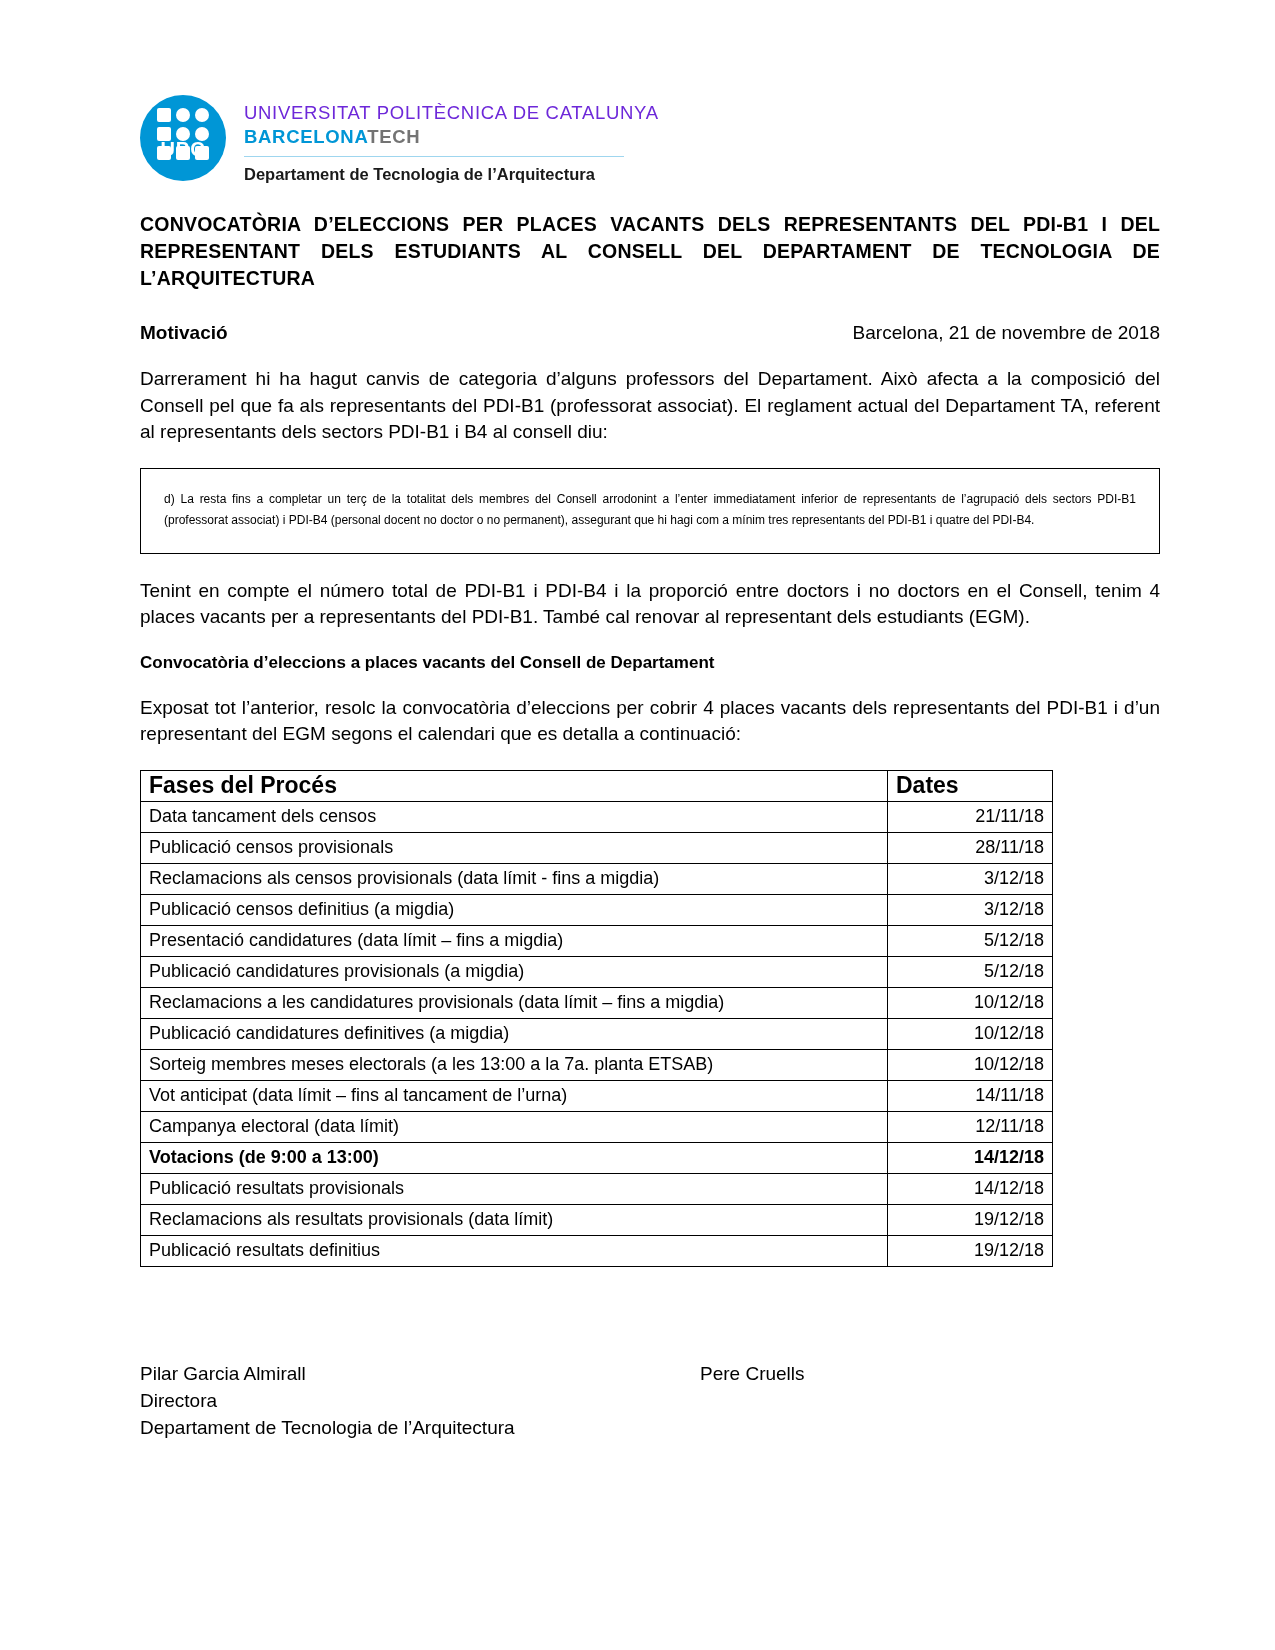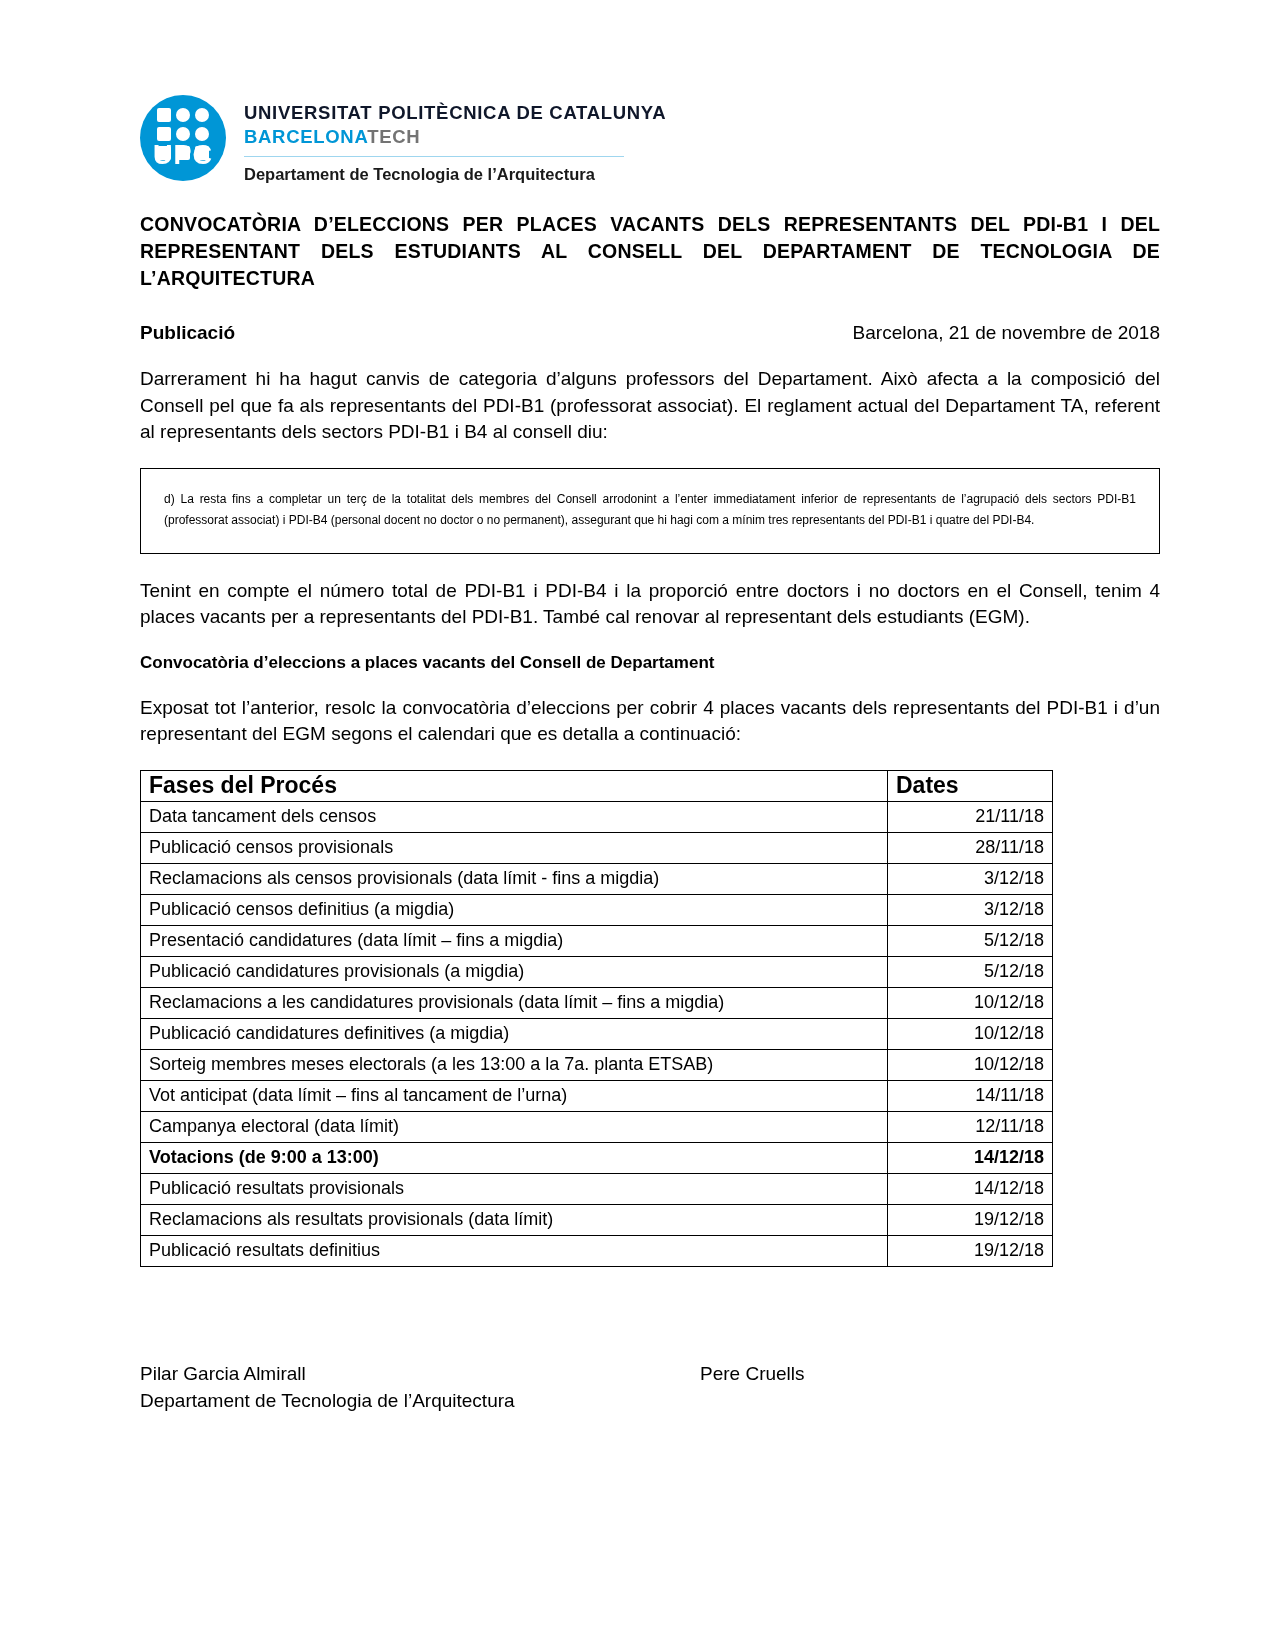--- a/index.html
+++ b/index.html
@@ -55,35 +55,35 @@
   .upc-dots i {
     display: block;
     width: 14px;
     height: 14px;
     border-radius: 50%;
     background: #ffffff;
   }
   .upc-dots i.sq { border-radius: 2px; }
   .upc-text {
     position: absolute;
-    left: 0; top: 46px;
+    left: 0; top: 40px;
     width: 86px;
     text-align: center;
     color: #ffffff;
     font-weight: bold;
-    font-size: 27px;
+    font-size: 20px;
     letter-spacing: 1px;
     line-height: 28px;
   }
   .header-titles {
     padding-top: 6px;
   }
   .h-line1 {
-    color: #0f172a;
-    font-weight: bold;
+    color: #6d28d9;
+    font-weight: normal;
     font-size: 18.5px;
     letter-spacing: 0.7px;
     line-height: 24px;
   }
   .h-line2 {
     font-size: 18.5px;
     font-weight: bold;
     letter-spacing: 0.7px;
     line-height: 24px;
     color: #0096d6;
@@ -216,21 +216,21 @@
       <div class="h-line1">UNIVERSITAT POLITÈCNICA DE CATALUNYA</div>
       <div class="h-line2"><span>BARCELONA</span><span class="tech">TECH</span></div>
       <hr class="h-rule">
       <div class="h-line3">Departament de Tecnologia de l’Arquitectura</div>
     </div>
   </div>
 
   <div class="doc-title">CONVOCATÒRIA D’ELECCIONS PER PLACES VACANTS DELS REPRESENTANTS DEL PDI-B1 I DEL REPRESENTANT DELS ESTUDIANTS AL CONSELL DEL DEPARTAMENT DE TECNOLOGIA DE L’ARQUITECTURA</div>
 
   <div class="motiv-row">
-    <div class="motiv-label">Publicació</div>
+    <div class="motiv-label">Motivació</div>
     <div class="motiv-place">Barcelona, 21 de novembre de 2018</div>
   </div>
 
   <p class="body-text">Darrerament hi ha hagut canvis de categoria d’alguns professors del Departament. Això afecta a la composició del Consell pel que fa als representants del PDI-B1 (professorat associat). El reglament actual del Departament TA, referent al representants dels sectors PDI-B1 i B4 al consell diu:</p>
 
   <div class="quote-box">
     <p>d) La resta fins a completar un terç de la totalitat dels membres del Consell arrodonint a l’enter immediatament inferior de representants de l’agrupació dels sectors PDI-B1 (professorat associat) i PDI-B4 (personal docent no doctor o no permanent), assegurant que hi hagi com a mínim tres representants del PDI-B1 i quatre del PDI-B4.</p>
   </div>
 
   <p class="body-text">Tenint en compte el número total de PDI-B1 i PDI-B4 i la proporció entre doctors i no doctors en el Consell, tenim 4 places vacants per a representants del PDI-B1. També cal renovar al representant dels estudiants (EGM).</p>
@@ -306,20 +306,21 @@
         <tr>
           <td>Publicació resultats definitius</td>
           <td class="date-col">19/12/18</td>
         </tr>
       </tbody>
   </table>
 
   <div class="signatures">
     <div class="sig-left">
       <div>Pilar Garcia Almirall</div>
+      <div>Directora</div>
       <div>Departament de Tecnologia de l’Arquitectura</div>
     </div>
     <div class="sig-right">
       <div>Pere Cruells</div>
     </div>
   </div>
 
 </div>
 
 </body></html>

